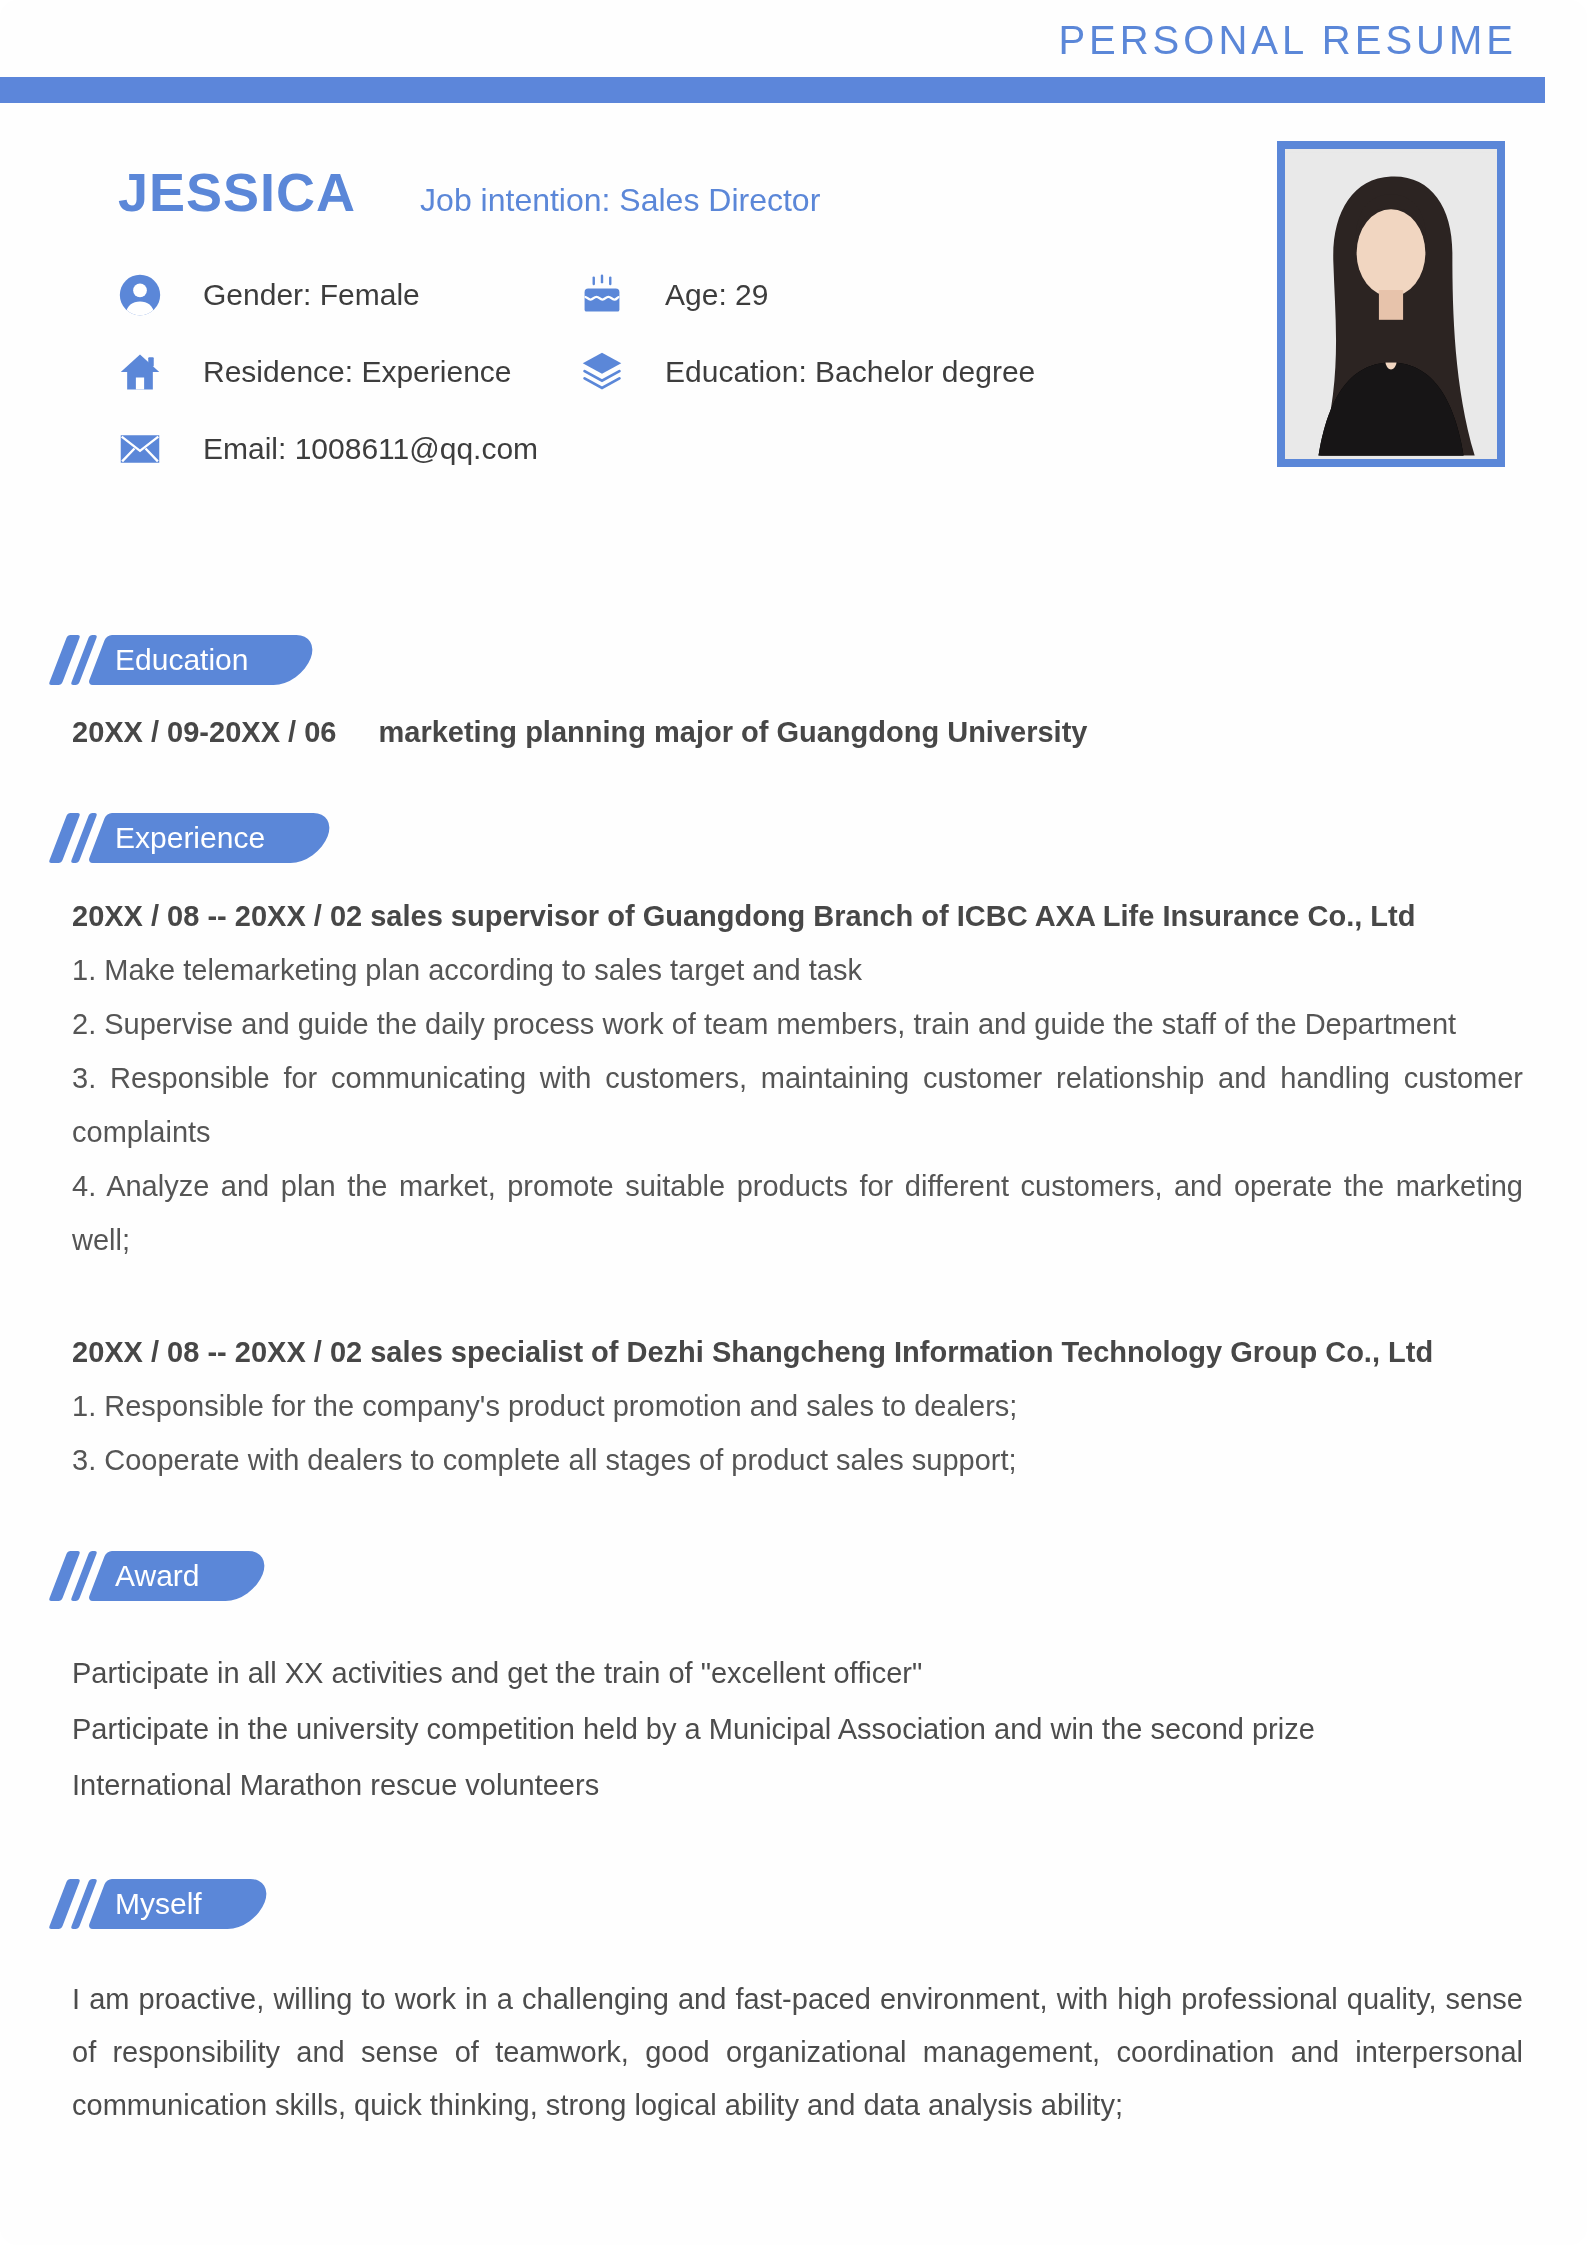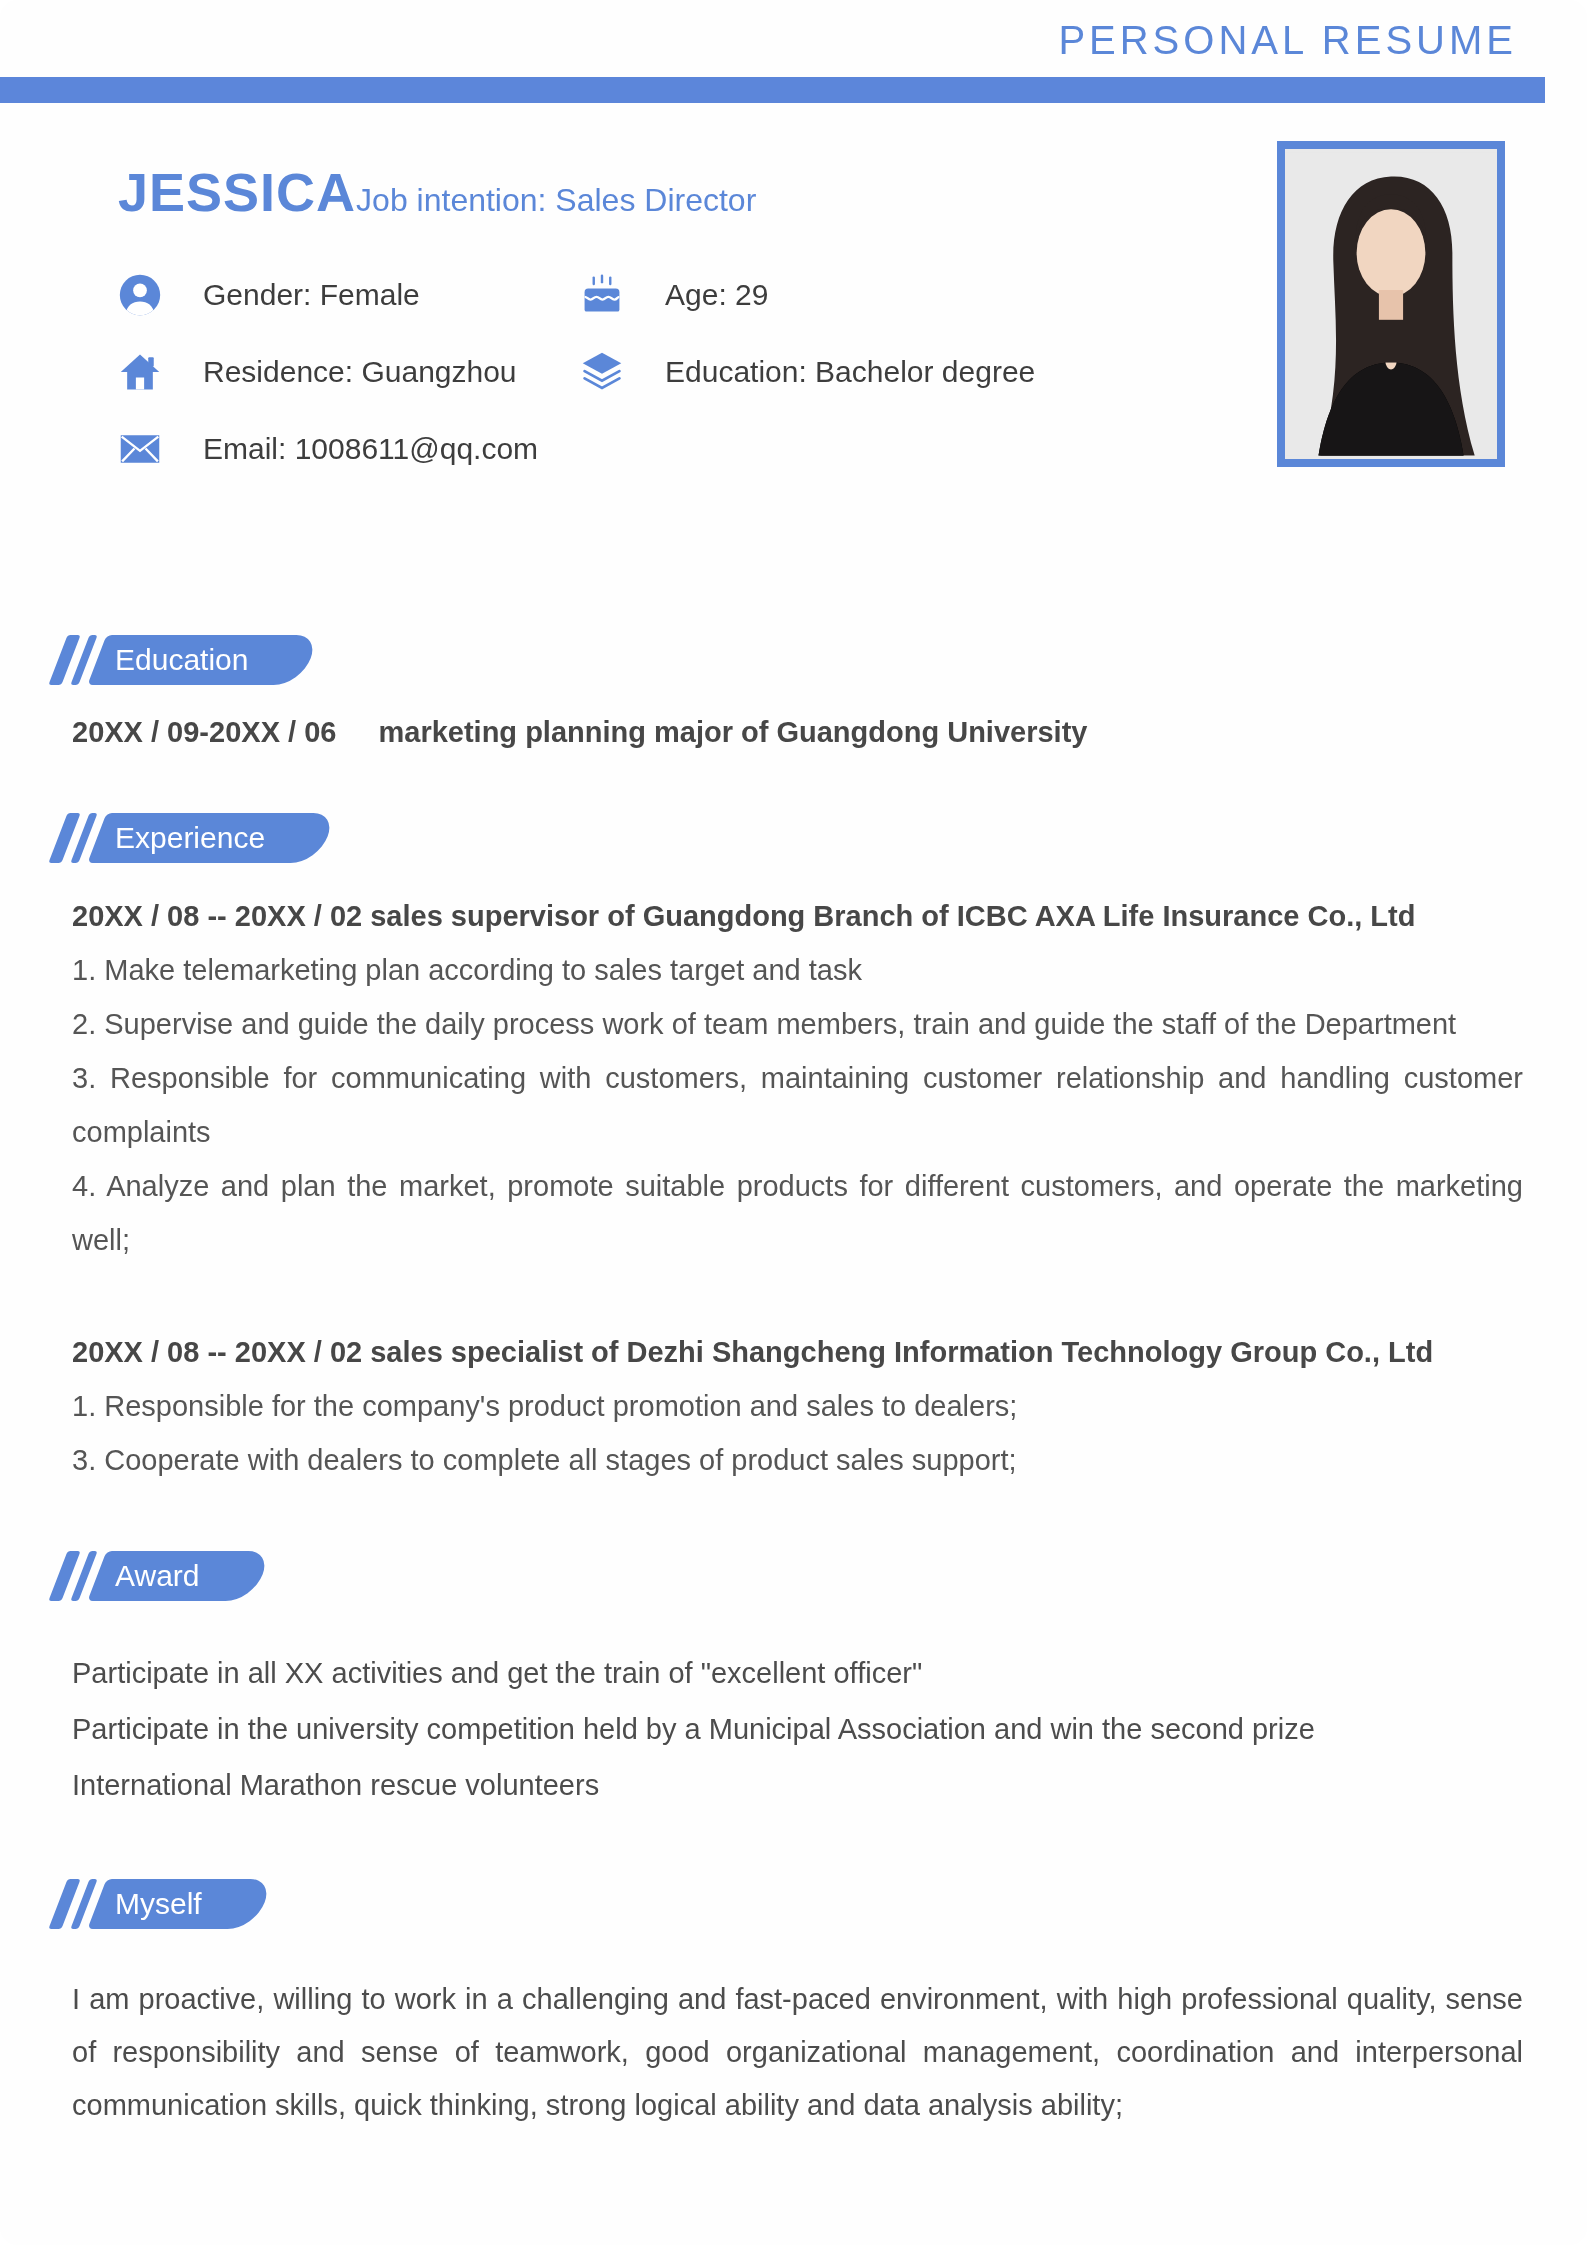--- a/index.html
+++ b/index.html
@@ -31,21 +31,21 @@
   .accent-bar{
     width:1545px;height:26px;
     background:var(--bar);
   }
   
   .header{
     position:relative;
     margin:58px 64px 0 118px;
     height:386px;
   }
-  .name-row{display:flex;align-items:baseline;}
+  .name-row{display:flex;align-items:baseline;gap:64px;}
   .name{font-size:54px;font-weight:bold;color:var(--accent);letter-spacing:1px;}
   .job-intention{font-size:32px;color:var(--accent);}
   .info-grid{
     margin-top:50px;
     display:grid;
     grid-template-columns:462px 560px;
     row-gap:33px;
     align-items:center;
   }
   .info-item{display:flex;align-items:center;gap:41px;font-size:30px;color:#3d3d3d;}
@@ -168,21 +168,21 @@
         <span>Age: 29</span>
       </div>
       <div class="info-item">
         <span class="icon">
           <svg viewBox="0 0 48 48">
               <rect x="33" y="8" width="6" height="10" rx="1" fill="#5b87d8"></rect>
               <path d="M24 5 3 24h7v19h28V24h7z" fill="#5b87d8"></path>
               <rect x="19.5" y="30" width="9" height="13" fill="#fff"></rect>
             </svg>
         </span>
-        <span>Residence: Guangzhou</span>
+        <span>Residence: Experience</span>
       </div>
       <div class="info-item">
         <span class="icon">
           <svg viewBox="0 0 48 48">
               <path d="M24 3 45 14.5 24 26 3 14.5z" fill="#5b87d8"></path>
               <path d="M5 23l19 10.5L43 23" fill="none" stroke="#5b87d8" stroke-width="3" stroke-linecap="round"></path>
               <path d="M5 31l19 10.5L43 31" fill="none" stroke="#5b87d8" stroke-width="3" stroke-linecap="round"></path>
             </svg>
         </span>
         <span>Education: Bachelor degree</span>

